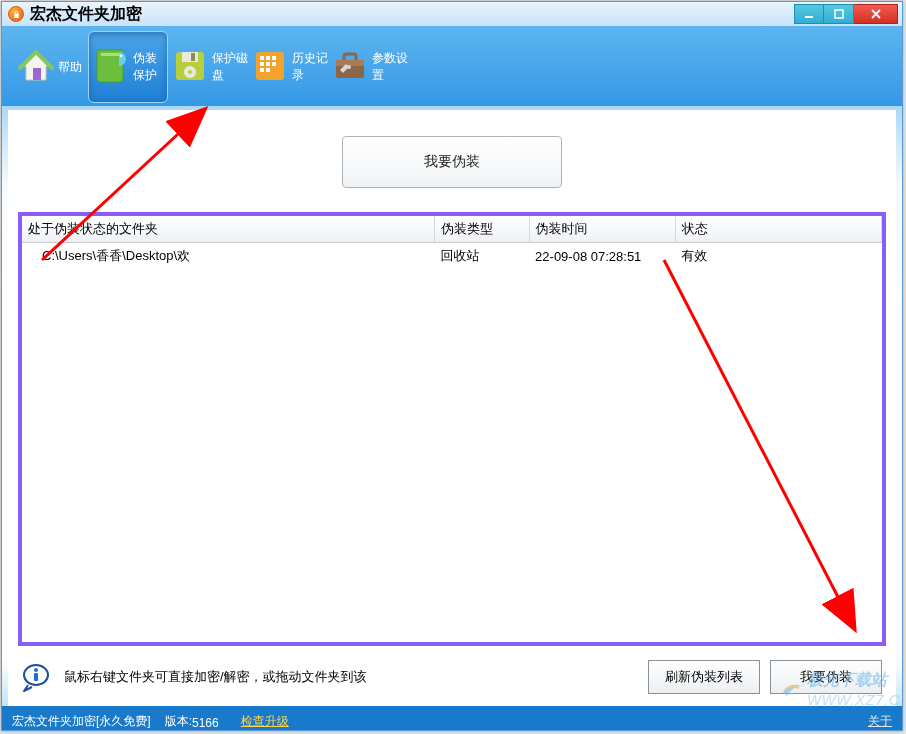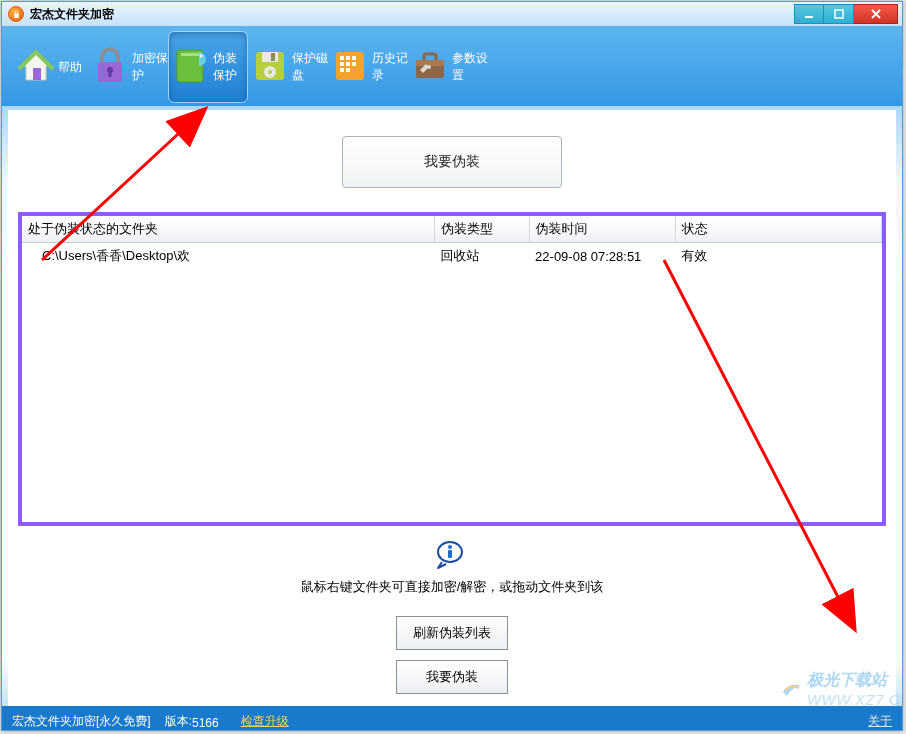--- a/index.html
+++ b/index.html
@@ -34,21 +34,21 @@
 }
 .titlebar .app-icon {
   width: 16px; height: 16px;
   border-radius: 50%;
   background: radial-gradient(circle at 35% 30%, #ffb33a, #e85a10);
   display: flex; align-items: center; justify-content: center;
   margin-right: 6px;
   border: 1px solid #d95d0e;
 }
 .titlebar .app-icon svg { width: 9px; height: 9px; }
-.titlebar .title { font-weight: bold; font-size: 12px; }
+.titlebar .title { font-weight: bold; font-size: 16px; }
 .win-controls { margin-left: auto; display: flex; }
 .win-btn {
   width: 30px; height: 20px; margin-left: 0;
   display: flex; align-items: center; justify-content: center;
   font-family: Arial, sans-serif;
 }
 .win-btn.min { background: linear-gradient(to bottom,#57c7e0,#2faed3); color:#fff; border:1px solid #1a90b7; }
 .win-btn.max { background: linear-gradient(to bottom,#57c7e0,#2faed3); color:#fff; border:1px solid #1a90b7; border-left:none; }
 .win-btn.close { width: 44px; background: linear-gradient(to bottom,#f35b4e,#d13224); color:#fff; border:1px solid #a8231a; border-left:none; }
 .win-btn svg { width: 10px; height: 10px; }
@@ -130,21 +130,20 @@
   font-size: 13px;
   padding: 4px 6px;
   color: #000;
 }
 
 .bottom-bar {
   display: flex;
   align-items: center;
   padding: 14px 14px 12px 14px;
   gap: 10px;
-  flex-direction: column;
 }
 .info-icon {
   width: 32px; height: 28px;
   position: relative;
 }
 .hint-text { font-size: 13px; color: #000; flex: 0 1 auto; max-width: 420px; }
 .spacer { flex: 1; }
 .action-btn {
   width: 112px;
   height: 34px;
@@ -222,31 +221,20 @@
   <div class="toolbar">
     <div class="tool-item">
       <span class="tool-icon">
         <svg width="44" height="44" viewBox="0 0 44 44">
           <path d="M8 22 L22 8 L36 22 L32 22 L32 36 L12 36 L12 22 Z" fill="#f5f5f0" stroke="#c8c6b4" stroke-width="1"></path>
           <path d="M6 24 L22 8 L38 24" fill="none" stroke="#87c85c" stroke-width="4" stroke-linecap="round"></path>
           <rect x="19" y="24" width="8" height="12" fill="#9a67d6"></rect>
         </svg>
       </span>
       <span class="tool-label">帮助</span>
-    </div>
-    <div class="tool-item">
-      <span class="tool-icon">
-        <svg width="44" height="44" viewBox="0 0 44 44">
-          <path d="M14 18 V13 a8 8 0 0 1 16 0 V18" fill="none" stroke="#8a8f96" stroke-width="4"></path>
-          <rect x="10" y="18" width="24" height="20" rx="3" fill="#9a67d6"></rect>
-          <circle cx="22" cy="26" r="3" fill="#6539a6"></circle>
-          <rect x="20.5" y="26" width="3" height="7" fill="#6539a6"></rect>
-        </svg>
-      </span>
-      <span class="tool-label">加密保护</span>
     </div>
     <div class="tool-item active">
       <span class="tool-icon">
         <svg width="44" height="44" viewBox="0 0 44 44">
           <rect x="8" y="6" width="26" height="32" rx="3" fill="#6bbf3d"></rect>
           <rect x="8" y="6" width="26" height="32" rx="3" fill="none" stroke="#4b9e27" stroke-width="1"></rect>
           <rect x="12" y="9" width="18" height="3" fill="#a6e080"></rect>
           <path d="M30 8 a7 7 0 0 1 0 14" fill="#66d2e6"></path>
           <circle cx="32" cy="12" r="1.4" fill="#fff"></circle>
         </svg>

